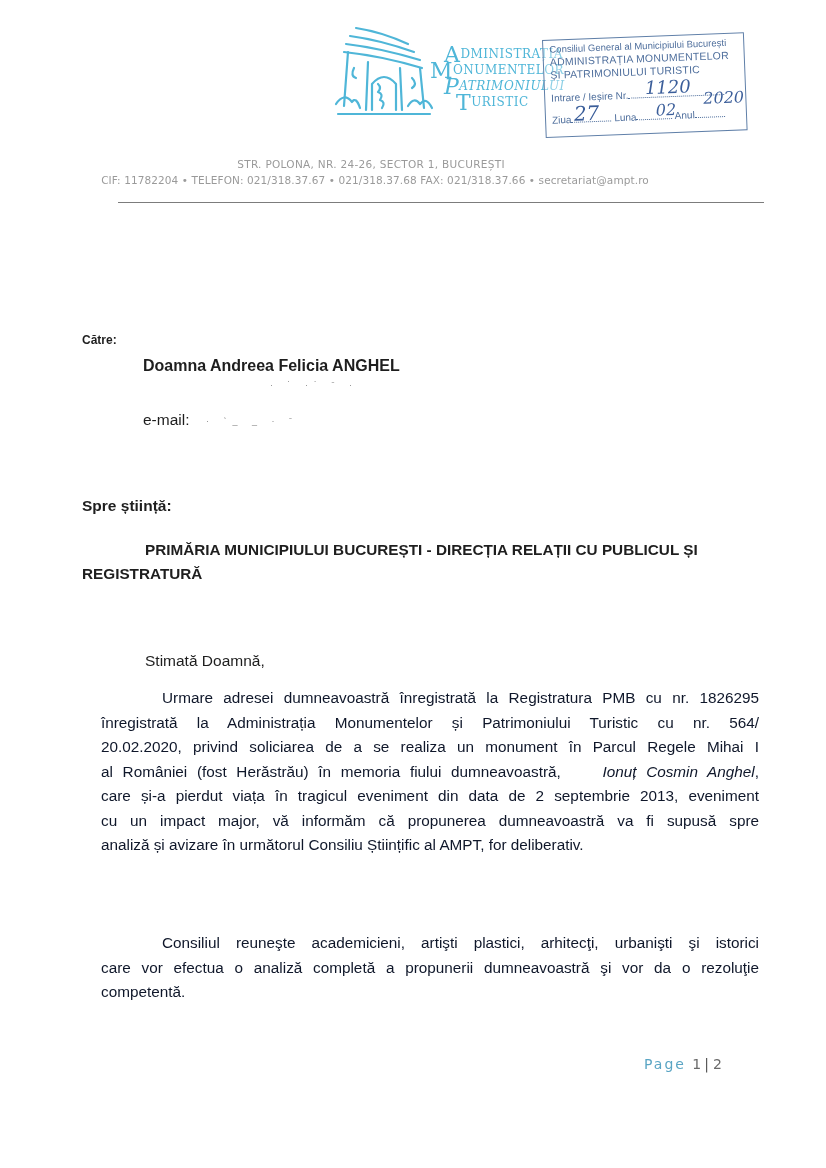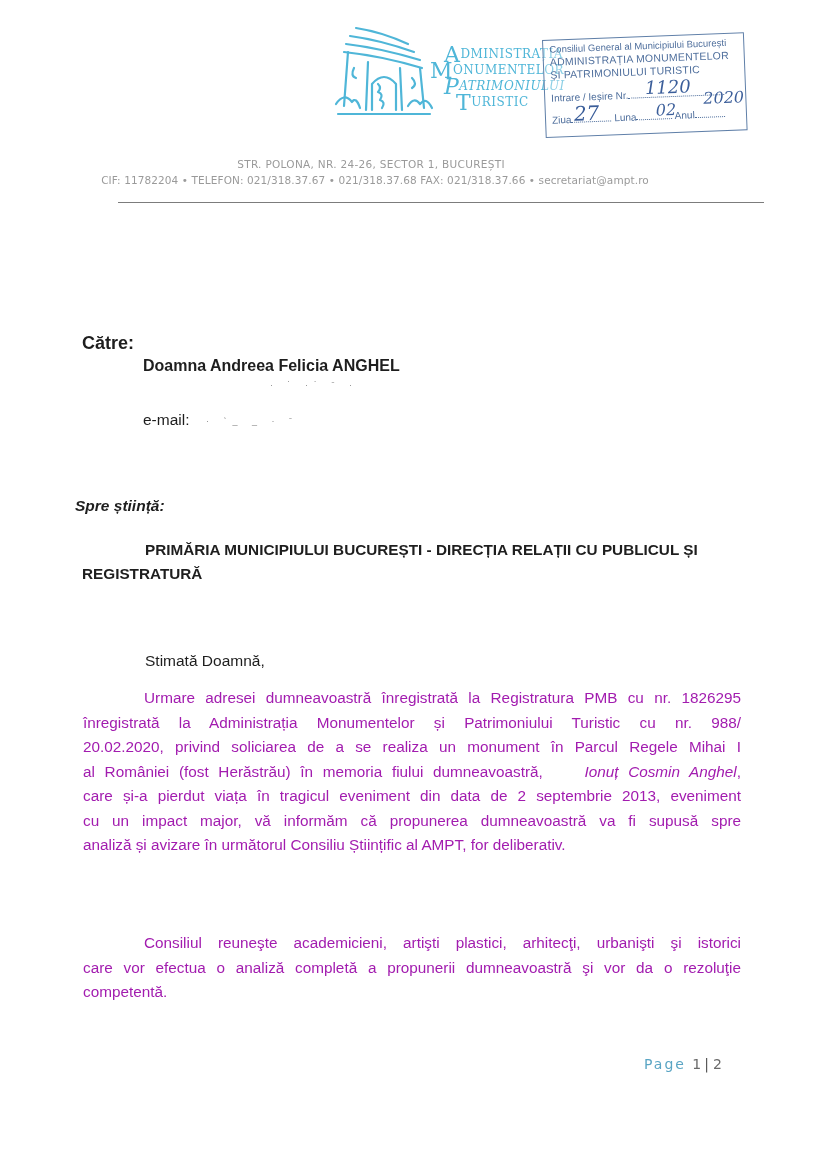--- a/index.html
+++ b/index.html
@@ -118,45 +118,45 @@
     
     .text {
       position: absolute;
       font-family: "Liberation Sans", sans-serif;
       font-size: 15.5px;
       color: #1e1e1e;
       white-space: nowrap;
     }
     .ital { font-style: italic; margin-left: 32px; }
 
-    .to-label        { left: 82px;  top: 333px; font-weight: bold; font-size: 18px; }
+    .to-label        { left: 82px;  top: 333px; font-weight: bold; font-size: 12px; }
     .recipient-name  { left: 143px; top: 357px; font-weight: bold; font-size: 16px; }
     .email-label     { left: 143px; top: 411px; font-size: 15.5px; }
     .redact-dots {
       position: absolute;
       color: #8a8a8a;
       font-size: 9px;
       letter-spacing: 6px;
       white-space: nowrap;
     }
 
-    .cc-label        { left: 75px;  top: 497px; font-weight: bold; font-style: italic; }
+    .cc-label        { left: 82px;  top: 497px; font-weight: bold; }
     .cc-org-1        { left: 145px; top: 541px; font-weight: bold; font-size: 15.3px; }
     .cc-org-2        { left: 82px;  top: 565px; font-weight: bold; font-size: 15.3px; }
 
     .salutation      { left: 145px; top: 652px; }
 
     .paragraph {
       position: absolute;
-      left: 83px;
+      left: 101px;
       width: 658px;
       font-family: "Liberation Sans", sans-serif;
       font-size: 15.3px;
       line-height: 24.5px;
-      color: #a21caf;
+      color: #0f172a;
       text-align: justify;
     }
     .paragraph .pline {
       display: block;
       white-space: nowrap;
       text-align: justify;
       text-align-last: justify;
       height: 24.5px;
     }
     .paragraph .pline.last { text-align-last: left; }
@@ -238,21 +238,21 @@
   <div class="redact-dots" style="left:206px; top:416px;">· ˋ_ _  ·   ˉ</div>
 
   <div class="text cc-label">Spre știință:</div>
   <div class="text cc-org-1">PRIMĂRIA MUNICIPIULUI BUCUREȘTI - DIRECȚIA RELAȚII CU PUBLICUL ȘI</div>
   <div class="text cc-org-2">REGISTRATURĂ</div>
 
   <div class="text salutation">Stimată Doamnă,</div>
 
   <div class="paragraph p1">
     <span class="pline indent">Urmare adresei dumneavoastră înregistrată la Registratura PMB cu nr. 1826295</span>
-    <span class="pline">înregistrată la Administrația Monumentelor și Patrimoniului Turistic cu nr. 988/</span>
+    <span class="pline">înregistrată la Administrația Monumentelor și Patrimoniului Turistic cu nr. 564/</span>
     <span class="pline">20.02.2020, privind soliciarea de a se realiza un monument în  Parcul Regele Mihai I</span>
     <span class="pline"><span>al României (fost Herăstrău) în memoria fiului dumneavoastră, </span><span class="ital">Ionuț Cosmin Anghel</span><span>,</span></span>
     <span class="pline">care și-a pierdut viața în tragicul eveniment din data de 2 septembrie 2013, eveniment</span>
     <span class="pline">cu un impact major, vă informăm că propunerea dumneavoastră va fi supusă spre</span>
     <span class="pline last">analiză și avizare în următorul Consiliu Științific al AMPT, for deliberativ.</span>
   </div>
 
   <div class="paragraph p2">
     <span class="pline indent">Consiliul reuneşte academicieni, artişti plastici, arhitecţi, urbanişti şi istorici</span>
     <span class="pline">care vor efectua o analiză completă a propunerii dumneavoastră şi vor da o rezoluţie</span>

